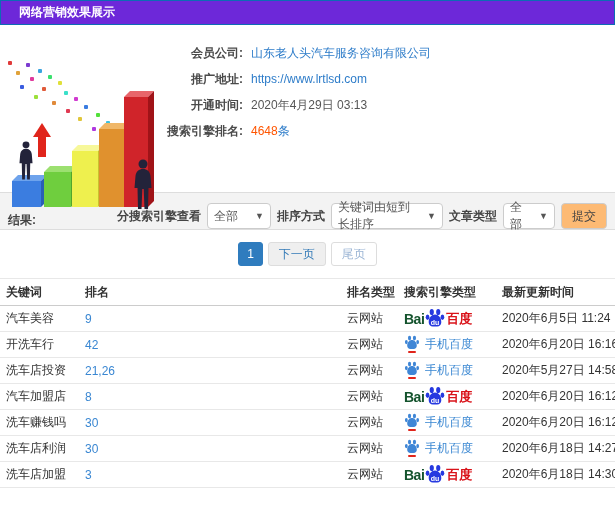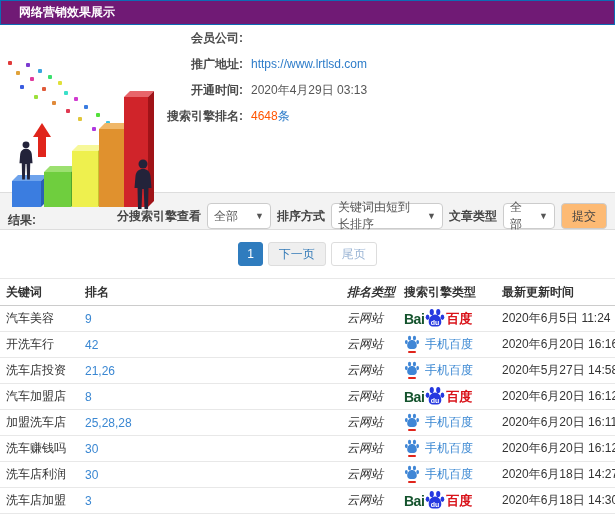--- a/index.html
+++ b/index.html
@@ -1,25 +1,25 @@
 <!DOCTYPE html>
 <html><head>
 <meta charset="utf-8">
 <style>
   * { margin:0; padding:0; box-sizing:border-box; }
   html,body { width:615px; height:520px; background:#fff; overflow:hidden;
     font-family:"Liberation Sans","DejaVu Sans",sans-serif; font-size:12px; color:#333; }
   .page { position:relative; width:615px; height:520px; background:#fff; }
 
   
-  .topbar { height:25px; background:#701a75; border:1px solid #0d6cb4; display:flex; align-items:center; }
+  .topbar { height:25px; background:#6d28d9; border:1px solid #0d6cb4; display:flex; align-items:center; }
   .topbar .title { color:#fff; font-weight:bold; font-size:12px; padding-left:18px; }
 
   
-  .info-section { position:relative; height:167px; background:#fff; }
+  .info-section { position:relative; height:167px; background:#fff; padding-top:15px; }
   .info-row { display:flex; align-items:center; height:26px; }
   .info-label { flex:0 0 243px; text-align:right; font-weight:bold; color:#4a4a4a; }
   .info-value { margin-left:8px; color:#2d7cc9; }
   .info-value.plain { color:#555; }
   .num-orange { color:#ff5500; }
   .unit-blue { color:#2d7cc9; }
 
   
   .chart-illus { position:absolute; left:0; top:28px; width:182px; height:166px; overflow:hidden; }
   .bar { position:absolute; bottom:12px; }
@@ -70,21 +70,21 @@
   .page-btn { min-width:24px; height:24px; padding:0 10px; border-radius:3px; display:flex; align-items:center;
     justify-content:center; font-size:12px; cursor:pointer; border:1px solid #ddd; }
   .page-btn.active { background:#2f7cbe; border-color:#2f7cbe; color:#fff; padding:0 8px; }
   .page-btn.normal { background:#efefef; color:#337ab7; }
   .page-btn.muted  { background:#fff; color:#9ab4d4; }
 
   
   table { width:615px; border-collapse:collapse; table-layout:fixed; }
   thead th { text-align:left; font-weight:bold; color:#333; height:27px; border-top:1px solid #e8e8e8; border-bottom:1px solid #ccc; }
   tbody td { height:26px; border-bottom:1px solid #e8e8e8; color:#333; overflow:hidden; white-space:nowrap; }
-  .c1 { width:85px; padding-left:6px; } .c2 { width:258px; } .c3 { width:57px; padding-left:4px;font-style:italic; }
+  .c1 { width:85px; padding-left:6px; } .c2 { width:258px; } .c3 { width:57px; padding-left:4px; }
   .c4 { width:98px; padding-left:4px; } .c5 { width:117px; padding-left:4px; }
   td.rank { color:#3a87d2; }
 
   .logo-baidu { display:inline-flex; align-items:center; line-height:1; }
   .logo-baidu .bai { color:#14532d; font-weight:bold; font-size:14px; letter-spacing:-0.5px; }
   .logo-baidu .cn  { color:#d9131a; font-weight:bold; font-size:13px; }
   .logo-baidu svg { margin:0 1px; }
   .logo-mobile { display:inline-flex; align-items:center; gap:5px; color:#3a87d2; }
   .logo-mobile .paw-wrap { position:relative; width:16px; height:18px; }
   .logo-mobile .red-mark { position:absolute; left:4px; bottom:0; width:8px; height:2px; background:#e0251b; border-radius:1px; }
@@ -150,20 +150,21 @@
       <svg class="man man-left" fill="#23233a">
           <use href="#man" width="22" height="40"></use>
         </svg>
       <svg class="man man-right" fill="#23233a">
           <use href="#man" width="26" height="52"></use>
         </svg>
     </div>
 
     <div class="info-row">
       <span class="info-label">会员公司:</span>
+      <a class="info-value">山东老人头汽车服务咨询有限公司</a>
     </div>
     <div class="info-row">
       <span class="info-label">推广地址:</span>
       <a class="info-value">https://www.lrtlsd.com</a>
     </div>
     <div class="info-row">
       <span class="info-label">开通时间:</span>
       <span class="info-value plain">2020年4月29日 03:13</span>
     </div>
     <div class="info-row">
@@ -280,74 +281,56 @@
           <use href="#paw" width="20" height="21"></use>
           <text x="10" y="17" fill="#fff" font-size="7" text-anchor="middle" font-weight="bold">du</text>
         </svg>
         <span class="cn">百度</span>
       </span>
       
     </td>
     <td class="c5">2020年6月20日 16:12</td>
   </tr>
 
-  <tr>
-    <td class="c1">加盟洗车店</td>
-    <td class="c2 rank">25,28,28</td>
+
+  <tr>
+    <td class="c1">洗车赚钱吗</td>
+    <td class="c2 rank">30</td>
     <td class="c3">云网站</td>
     <td class="c4">
       
       <span class="logo-mobile">
         <span class="paw-wrap">
           <svg width="16" height="16" fill="#3f86d6">
                   <use href="#paw" width="16" height="16"></use>
                 </svg>
           <span class="red-mark"></span>
         </span>
         <span>手机百度</span>
       </span>
     </td>
-    <td class="c5">2020年6月20日 16:11</td>
-  </tr>
-
-  <tr>
-    <td class="c1">洗车赚钱吗</td>
+    <td class="c5">2020年6月20日 16:12</td>
+  </tr>
+
+  <tr>
+    <td class="c1">洗车店利润</td>
     <td class="c2 rank">30</td>
     <td class="c3">云网站</td>
     <td class="c4">
       
       <span class="logo-mobile">
         <span class="paw-wrap">
           <svg width="16" height="16" fill="#3f86d6">
                   <use href="#paw" width="16" height="16"></use>
                 </svg>
           <span class="red-mark"></span>
         </span>
         <span>手机百度</span>
       </span>
     </td>
-    <td class="c5">2020年6月20日 16:12</td>
-  </tr>
-
-  <tr>
-    <td class="c1">洗车店利润</td>
-    <td class="c2 rank">30</td>
-    <td class="c3">云网站</td>
-    <td class="c4">
-      
-      <span class="logo-mobile">
-        <span class="paw-wrap">
-          <svg width="16" height="16" fill="#3f86d6">
-                  <use href="#paw" width="16" height="16"></use>
-                </svg>
-          <span class="red-mark"></span>
-        </span>
-        <span>手机百度</span>
-      </span>
-    </td>
     <td class="c5">2020年6月18日 14:27</td>
   </tr>
 
   <tr>
     <td class="c1">洗车店加盟</td>
     <td class="c2 rank">3</td>
     <td class="c3">云网站</td>
     <td class="c4">
       <span class="logo-baidu">
         <span class="bai">Bai</span>

